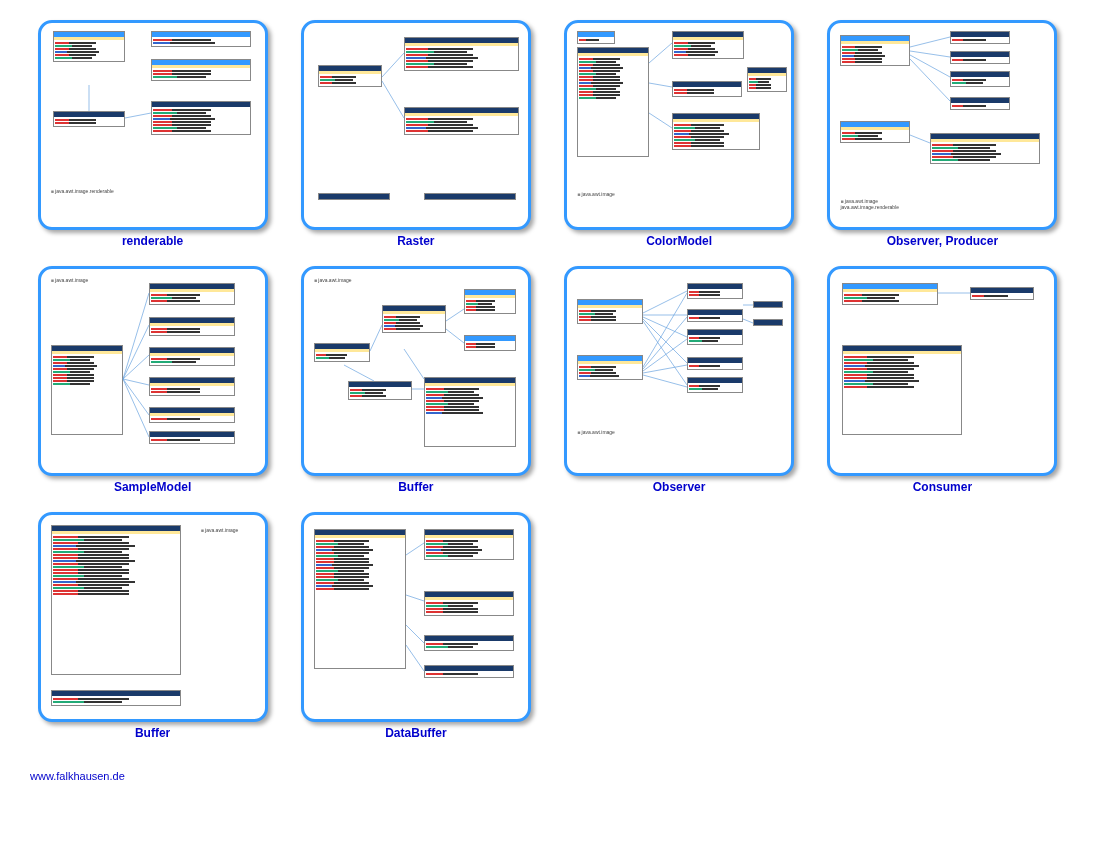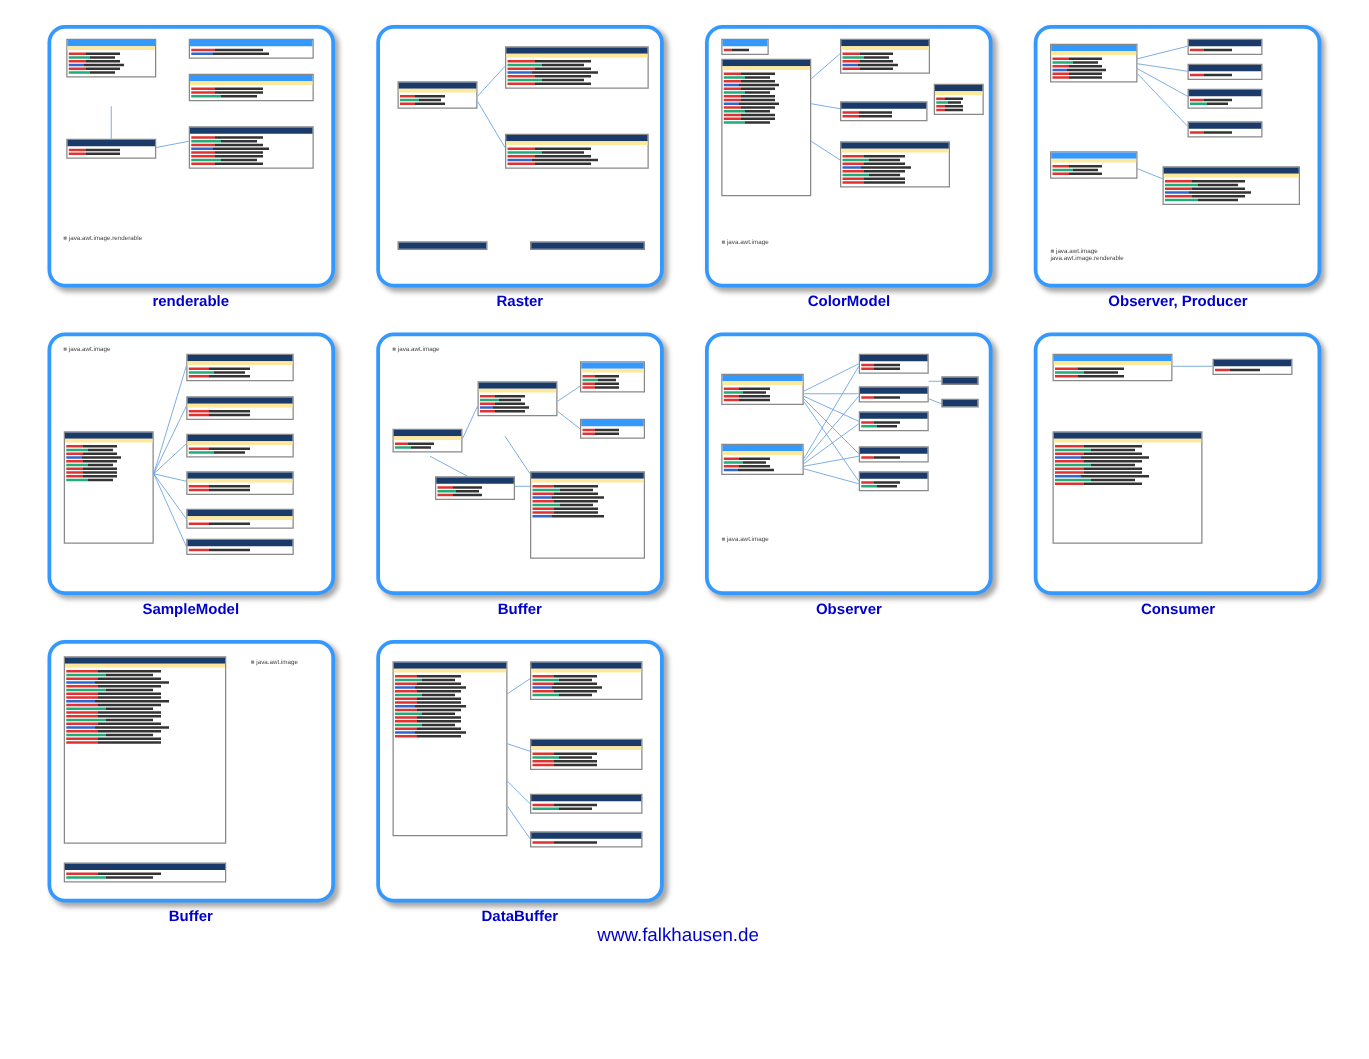--- a/index.html
+++ b/index.html
@@ -33,23 +33,24 @@
   }
   .caption {
     font-size: 12px;
     font-weight: bold;
     color: #0000cc;
     margin-top: 4px;
     text-align: center;
     cursor: pointer;
   }
   .footer {
-    text-align: center;
-    font-size: 15px;
+    text-align: left;
+    font-size: 11px;
     color: #0000cc;
+    margin-top: 30px;
     padding-right: 10px;
   }
   
   .umlbox {
     position: absolute;
     border: 1px solid #888;
     background: #fff;
     font-size: 3px;
     line-height: 3px;
   }

